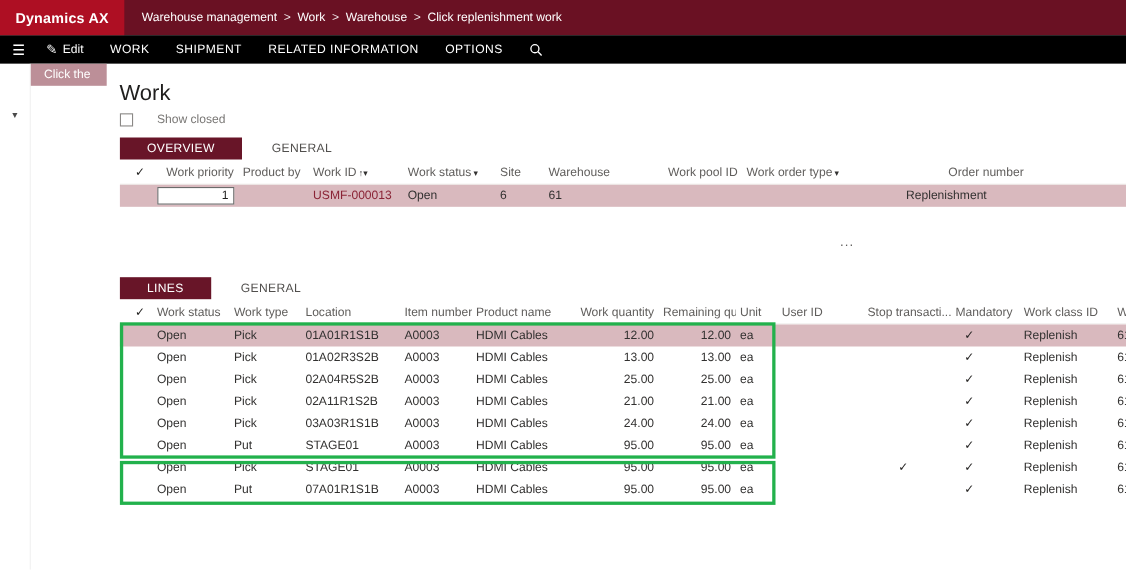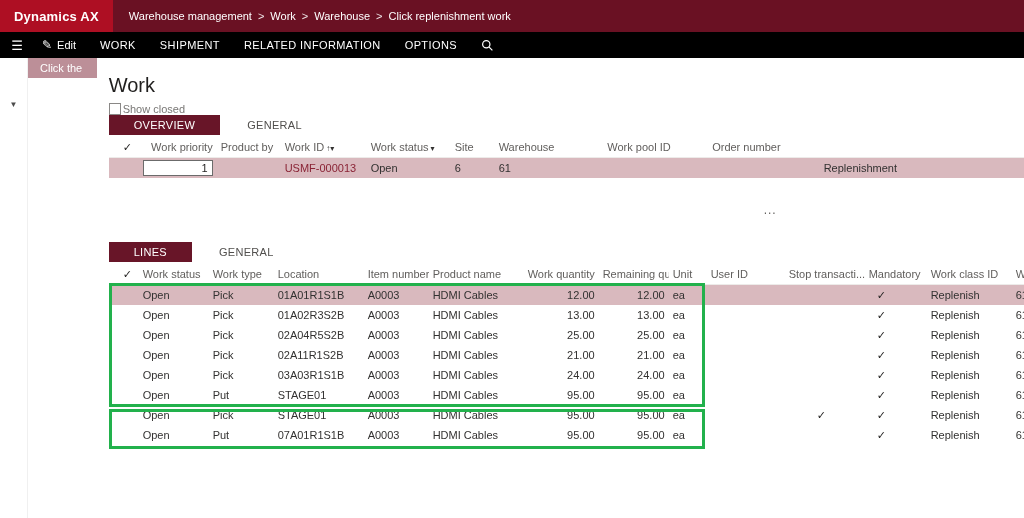--- a/index.html
+++ b/index.html
@@ -24,21 +24,21 @@
 
   
   .body-row{display:flex;height:460px;background:#fff}
   .left-strip{width:28px;border-right:1px solid #f0f0f0}
   .funnel{display:block;margin:42px auto 0;color:#4a4a4a;font-size:8px;text-align:center;cursor:pointer}
   .main{flex:1;display:flex;flex-direction:row;min-width:0}
   .notification{height:20px;background:var(--c-notification,#BC8F98);color:#fff;line-height:20px;padding:0 12px}
   .content{padding:16px 0 0 12px}
 
   .page-title{font-size:20px;font-weight:400;color:#201f1e;margin-bottom:6px}
-  .show-closed{display:flex;gap:2px;color:#797775;cursor:pointer;width:max-content}
+  .show-closed{display:flex;gap:22px;color:#797775;margin-bottom:10px;cursor:pointer;width:max-content}
   .cb{width:12px;height:12px;border:1px solid #8a8886;background:#fff;display:inline-block}
 
   .tabs{display:flex;gap:2px;margin-bottom:2px}
   .tab{padding:4px 25px;color:#514f4d;letter-spacing:.3px;cursor:pointer}
   .tab.active{background:var(--c-accent_tab,#681528);color:#fff}
 
   .thead{display:flex;border-bottom:1px solid #edebe9;color:#605e5c}
   .thead .cell{height:20px;line-height:20px;cursor:pointer}
   .trow{display:flex;height:20px;line-height:20px;cursor:pointer}
   .trow.selected{background:var(--c-selected_row,#D9B9BE)}
@@ -127,20 +127,21 @@
       <div class="table" id="overview-table">
         <div class="thead">
             <div class="cell h oc0"><span>✓</span></div>
             <div class="cell h oc1"><span>Work priority</span></div>
             <div class="cell h oc2"><span>Product by</span></div>
             <div class="cell h oc3"><span>Work ID</span><span class="marker">↑▾</span></div>
             <div class="cell h oc4"><span>Work status</span><span class="marker">▾</span></div>
             <div class="cell h oc5"><span>Site</span></div>
             <div class="cell h oc6"><span>Warehouse</span></div>
             <div class="cell h oc7"><span>Work pool ID</span></div>
+            <div class="cell h oc9"><span>Work order type</span><span class="marker">▾</span></div>
             <div class="cell h oc10"><span>Order number</span></div>
           </div>
         <div class="tbody">
             <div class="trow selected">
               <div class="cell oc0"></div>
               <div class="cell oc1">
                 <span class="boxed">1</span>
               </div>
               <div class="cell oc2"></div>
               <div class="cell oc3 link">USMF-000013</div>

